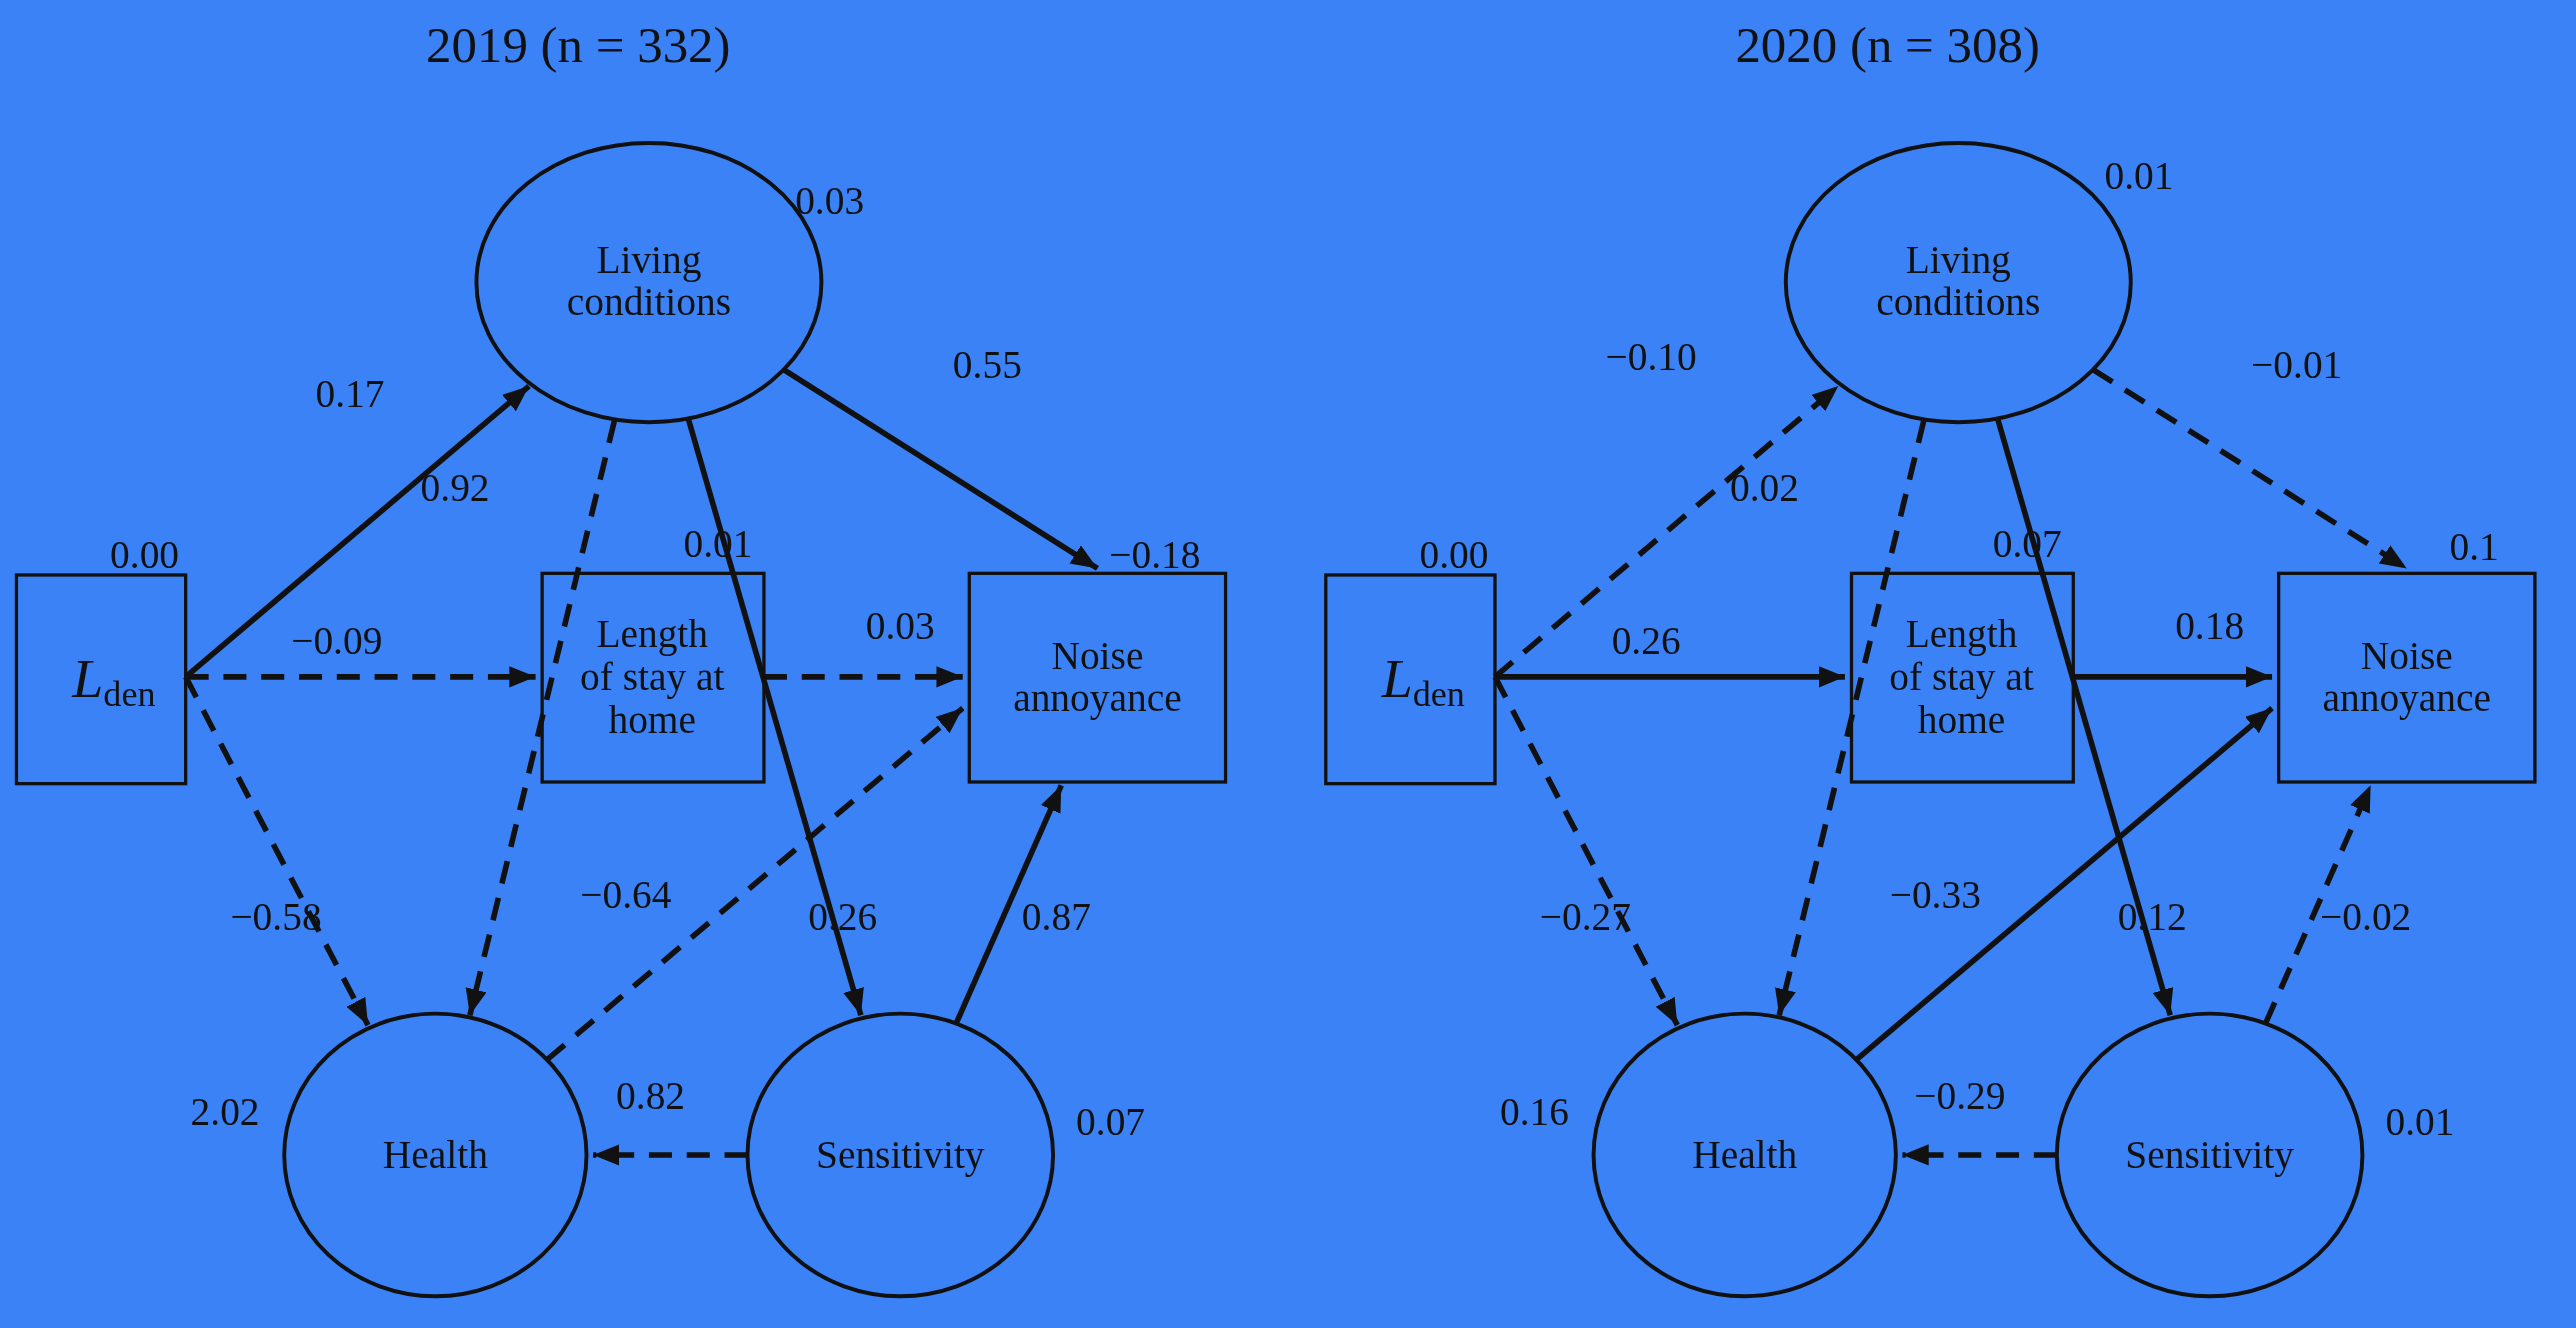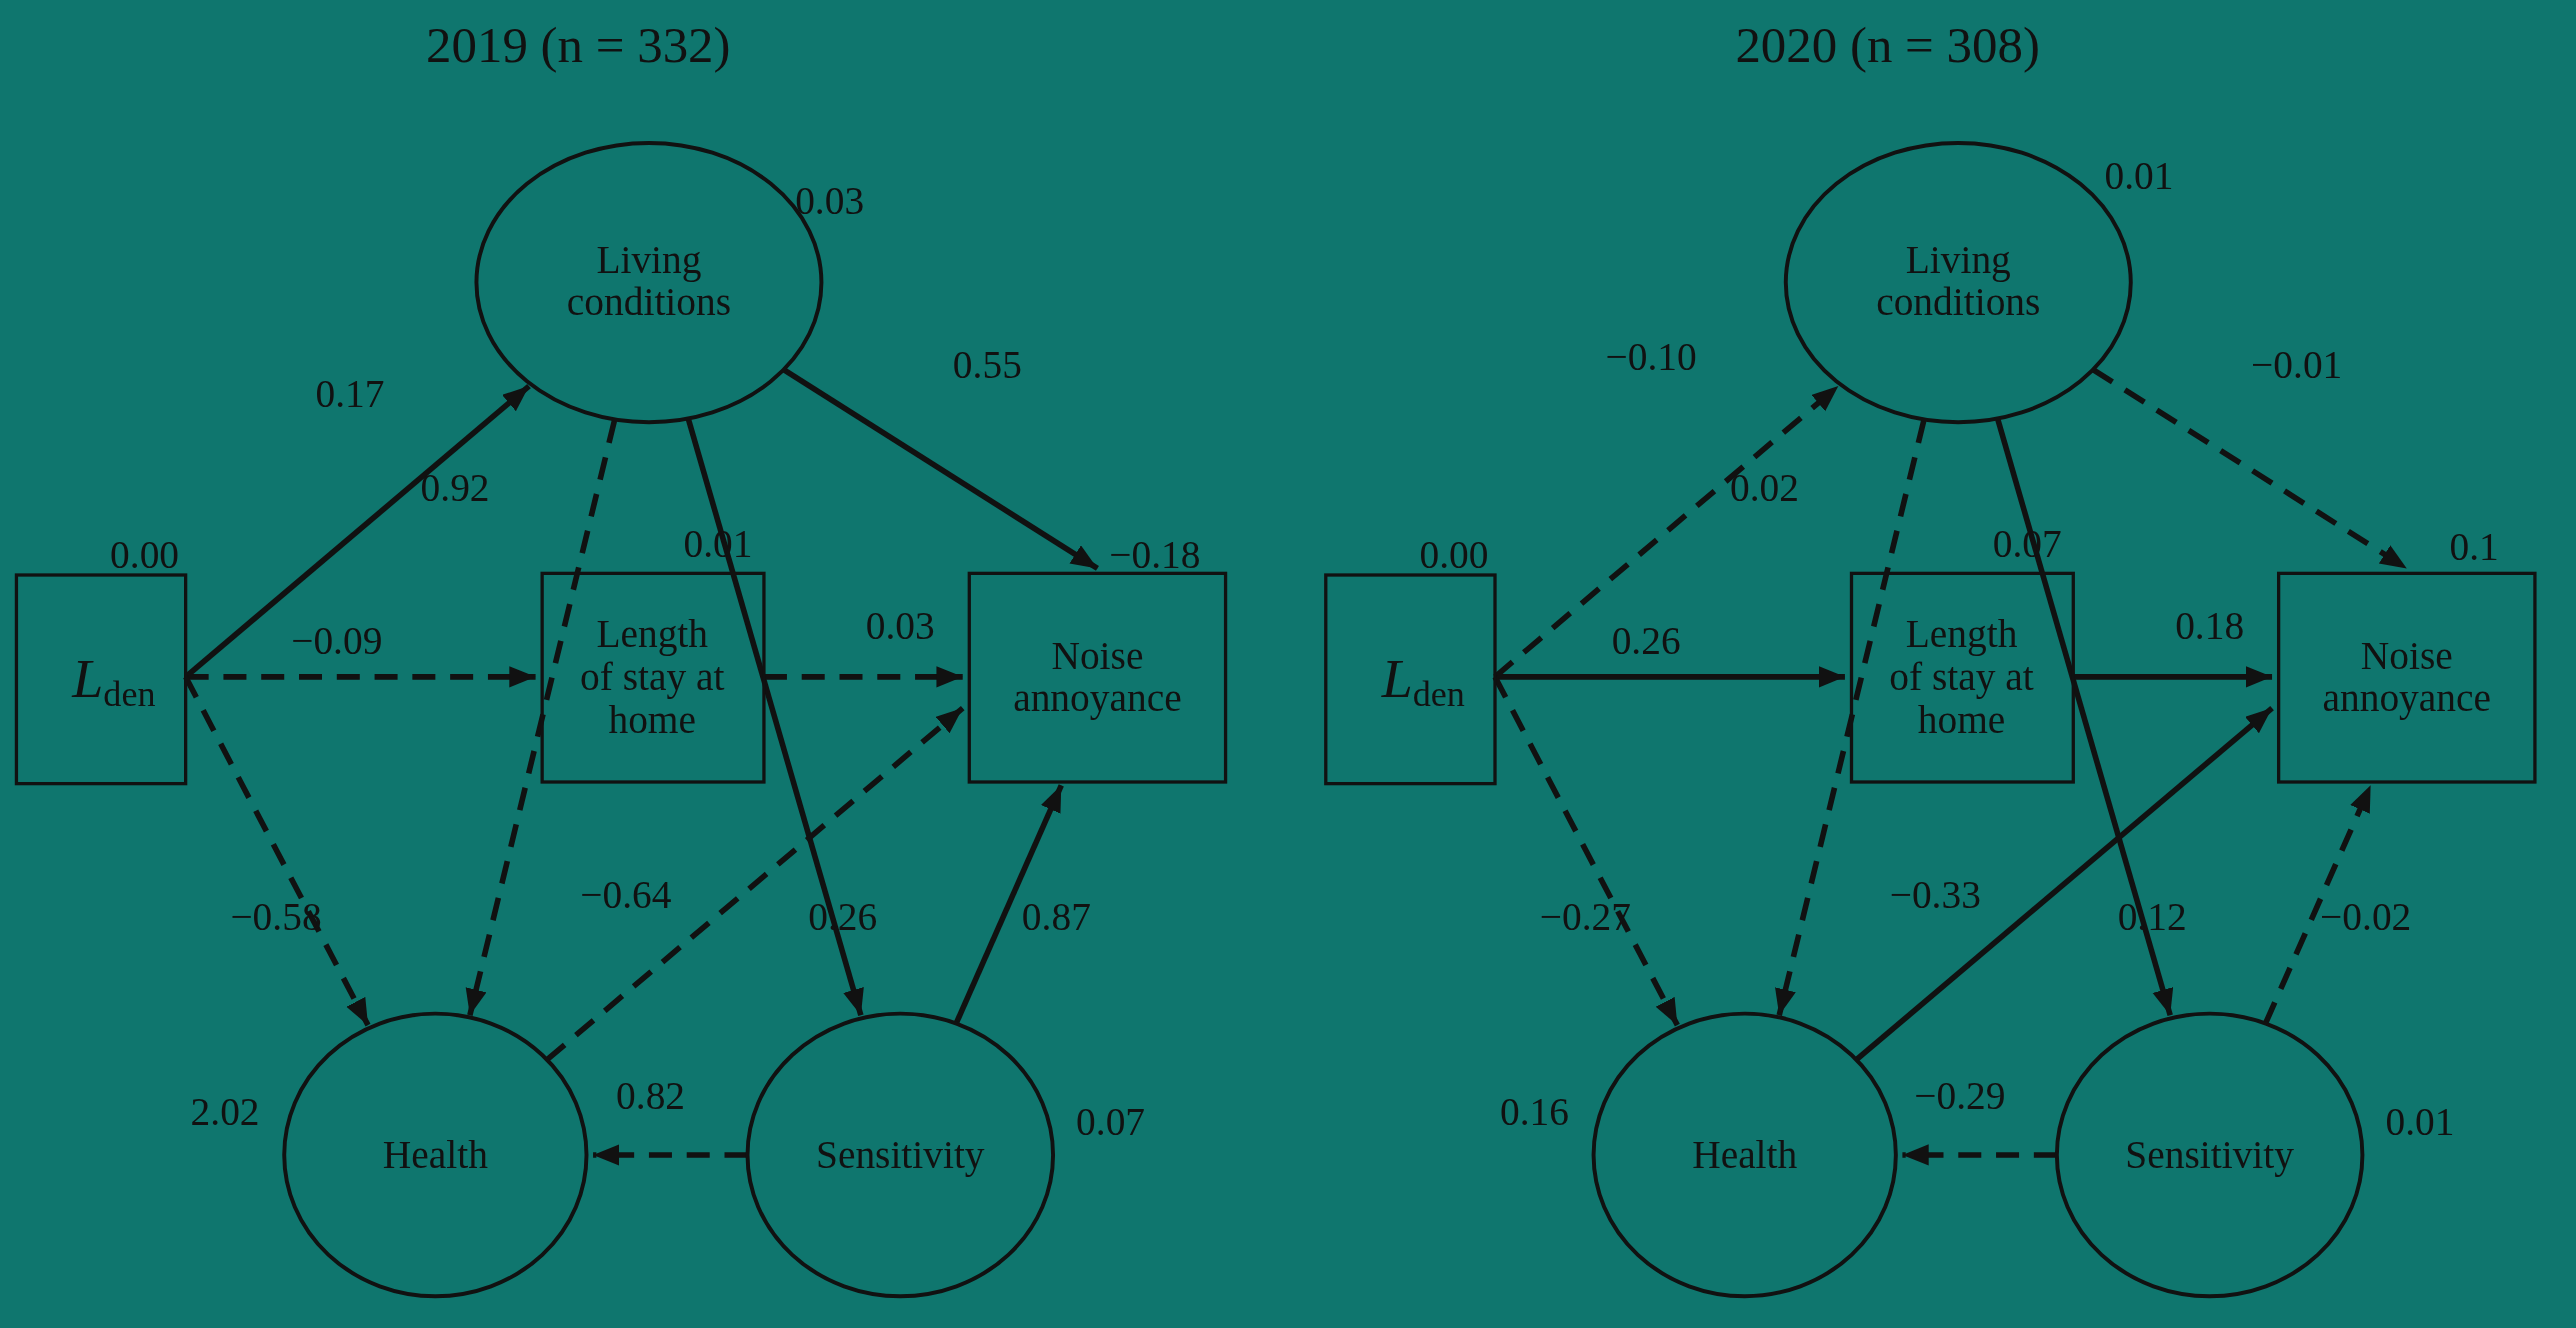--- a/index.html
+++ b/index.html
@@ -1,16 +1,16 @@
 <!DOCTYPE html>
 <html style="font-size:9.5px"><head>
 <meta charset="utf-8">
 <style>
   html, body { margin: 0; padding: 0; background: #ffffff; }
-  .diagram-wrap { width: 100%; background: #0f766e; }
+  .diagram-wrap { width: 100%; background: #3b82f6; }
   svg { display: block; width: 100%; height: auto; }
   text {
     font-family: "Liberation Serif", "DejaVu Serif", serif;
     fill: #111111;
   }
   .title-text { font-size: 31px; }
   .node-label { font-size: 24px; text-anchor: middle; }
   .coef-label { font-size: 24px; text-anchor: middle; }
   .var-label  { font-size: 24px; text-anchor: middle; }
   .lden-main  { font-size: 34px; font-style: italic; }

